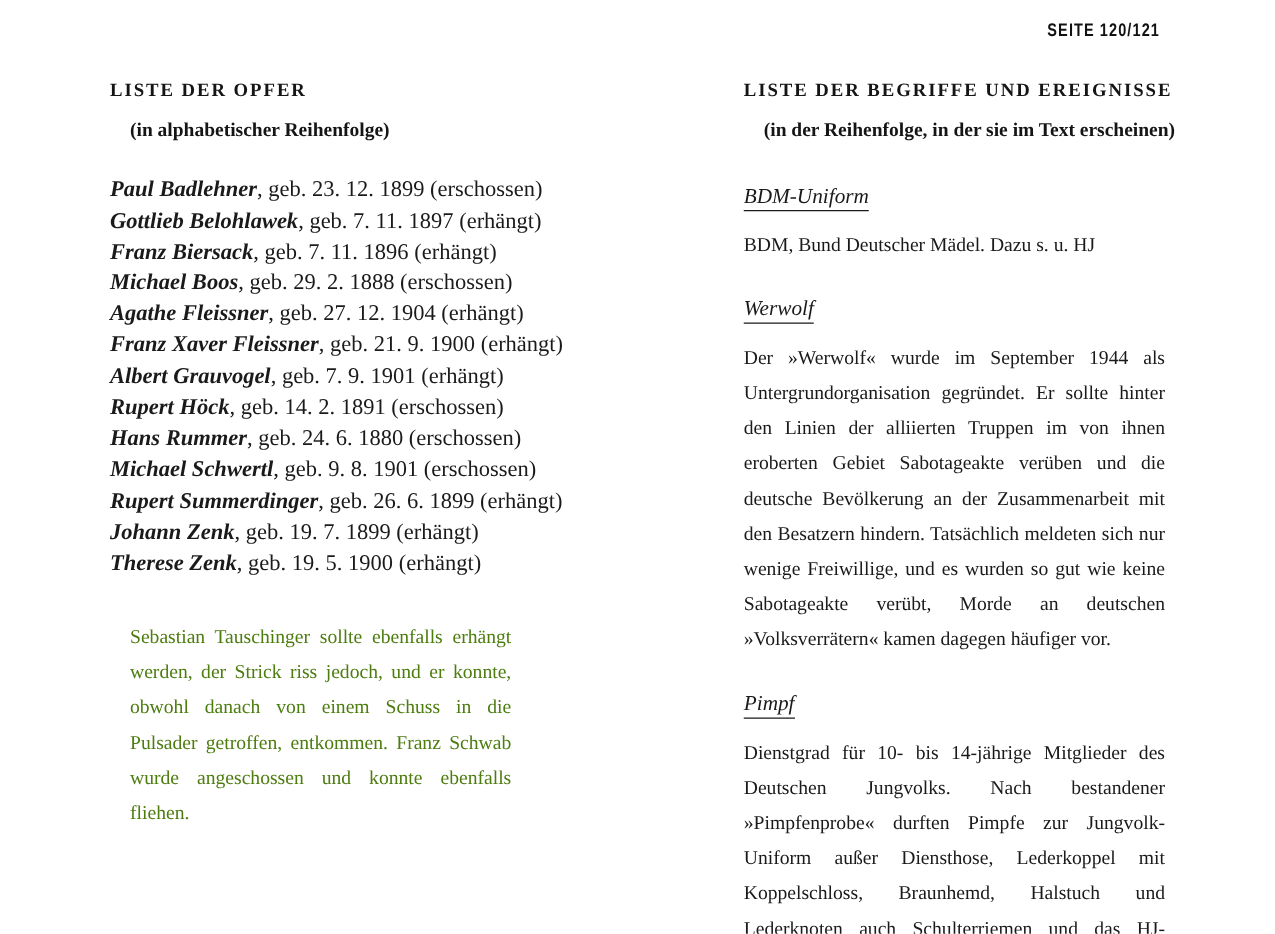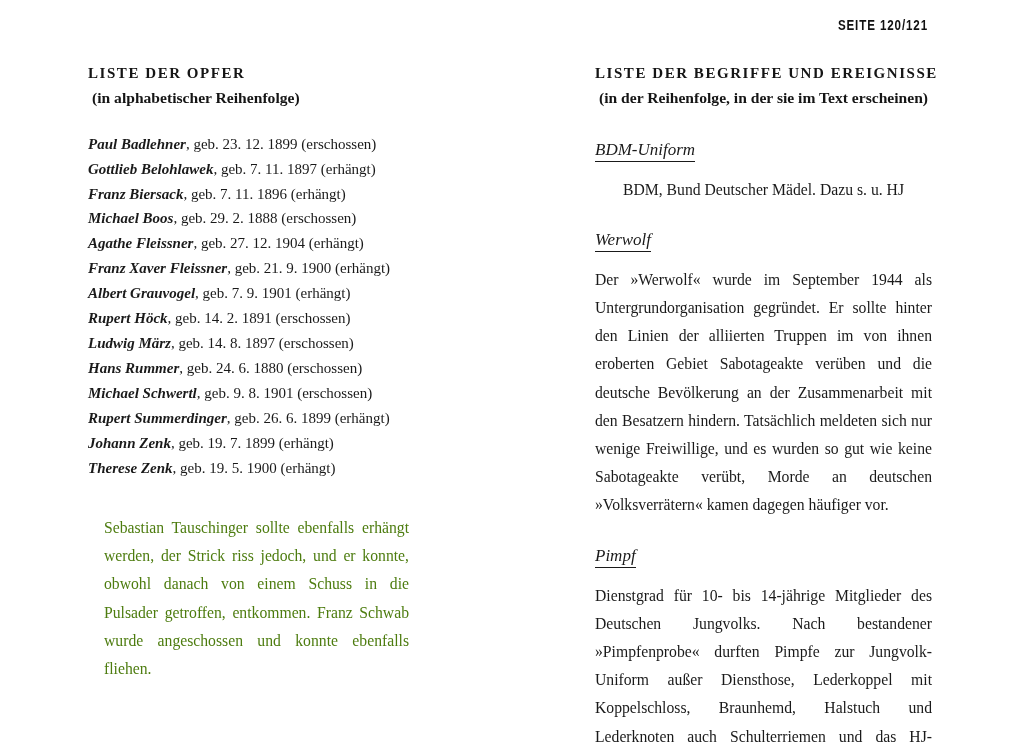--- a/index.html
+++ b/index.html
@@ -60,33 +60,33 @@
     letter-spacing: 1.55px;
     line-height: 1.0;
     margin: 0 0 9px 0;
     white-space: nowrap;
     color: #151515;
   }
   .sec-sub {
     font-weight: bold;
     font-size: 15.6px;
     line-height: 1.0;
-    margin: 4px;
+    margin: 16px;
     white-space: nowrap;
     color: #151515;
   }
 
   
   .victims {
     list-style: none;
     margin: 26px 0 0 0;
     padding: 0;
   }
   .victims li {
-    font-size: 15px;
+    font-size: 18px;
     line-height: 24.95px;
     white-space: nowrap;
     color: #1a1a1a;
   }
   .victims li .vname {
     font-weight: bold;
     font-style: italic;
   }
   .victims li .vrest {
     font-weight: normal;
@@ -127,21 +127,21 @@
   }
   .definition {
     font-size: 15.7px;
     line-height: 28.2px;
     text-align: justify;
     text-justify: inter-word;
     margin: 0;
     color: #1a1a1a;
   }
   .definition.nowrap-single {
-    text-align: center;
+    text-align: left;
     white-space: nowrap;
   }
 </style>
 </head>
 <body>
 
 <div class="page">
 
   <div class="running-head">SEITE 120/121</div>
 
@@ -155,21 +155,20 @@
 
       <ul class="victims">
           <li><span class="vname">Paul Badlehner</span><span class="vrest">, geb. 23. 12. 1899 (erschossen)</span></li>
           <li><span class="vname">Gottlieb Belohlawek</span><span class="vrest">, geb. 7. 11. 1897 (erhängt)</span></li>
           <li><span class="vname">Franz Biersack</span><span class="vrest">, geb. 7. 11. 1896 (erhängt)</span></li>
           <li><span class="vname">Michael Boos</span><span class="vrest">, geb. 29. 2. 1888 (erschossen)</span></li>
           <li><span class="vname">Agathe Fleissner</span><span class="vrest">, geb. 27. 12. 1904 (erhängt)</span></li>
           <li><span class="vname">Franz Xaver Fleissner</span><span class="vrest">, geb. 21. 9. 1900 (erhängt)</span></li>
           <li><span class="vname">Albert Grauvogel</span><span class="vrest">, geb. 7. 9. 1901 (erhängt)</span></li>
           <li><span class="vname">Rupert Höck</span><span class="vrest">, geb. 14. 2. 1891 (erschossen)</span></li>
-          <li><span class="vname">Ludwig März</span><span class="vrest">, geb. 14. 8. 1897 (erschossen)</span></li>
           <li><span class="vname">Hans Rummer</span><span class="vrest">, geb. 24. 6. 1880 (erschossen)</span></li>
           <li><span class="vname">Michael Schwertl</span><span class="vrest">, geb. 9. 8. 1901 (erschossen)</span></li>
           <li><span class="vname">Rupert Summerdinger</span><span class="vrest">, geb. 26. 6. 1899 (erhängt)</span></li>
           <li><span class="vname">Johann Zenk</span><span class="vrest">, geb. 19. 7. 1899 (erhängt)</span></li>
           <li><span class="vname">Therese Zenk</span><span class="vrest">, geb. 19. 5. 1900 (erhängt)</span></li>
         </ul>
 
       <p class="body-par left-par">Sebastian Tauschinger sollte ebenfalls erhängt werden, der Strick riss jedoch, und er konnte, obwohl danach von einem Schuss in die Pulsader getroffen, entkommen. Franz Schwab wurde angeschossen und konnte ebenfalls fliehen.</p>
     </div>
 

